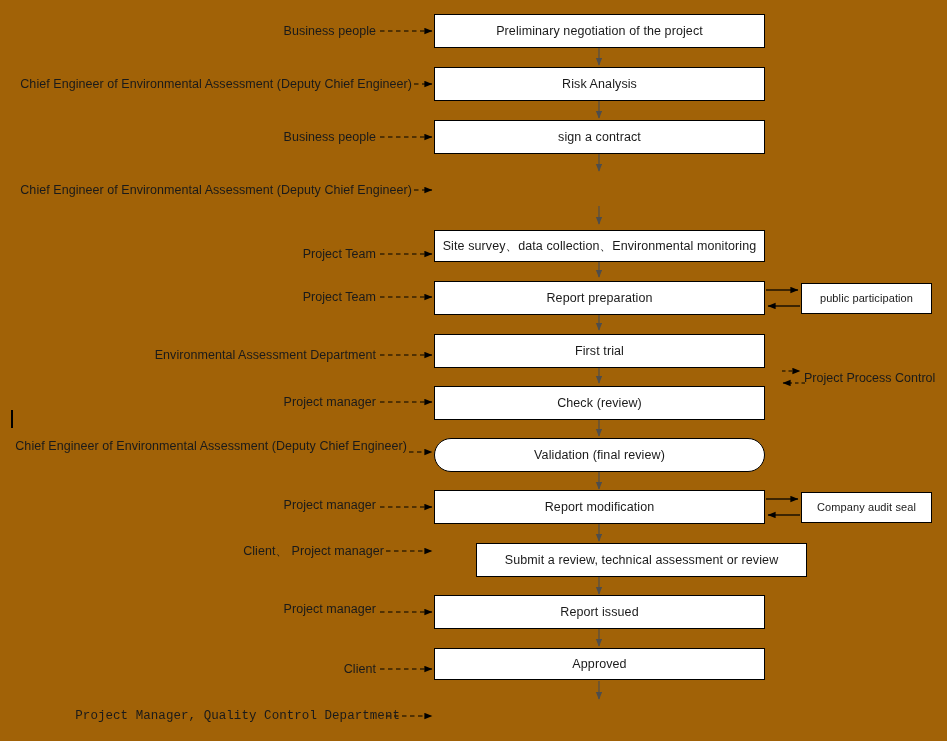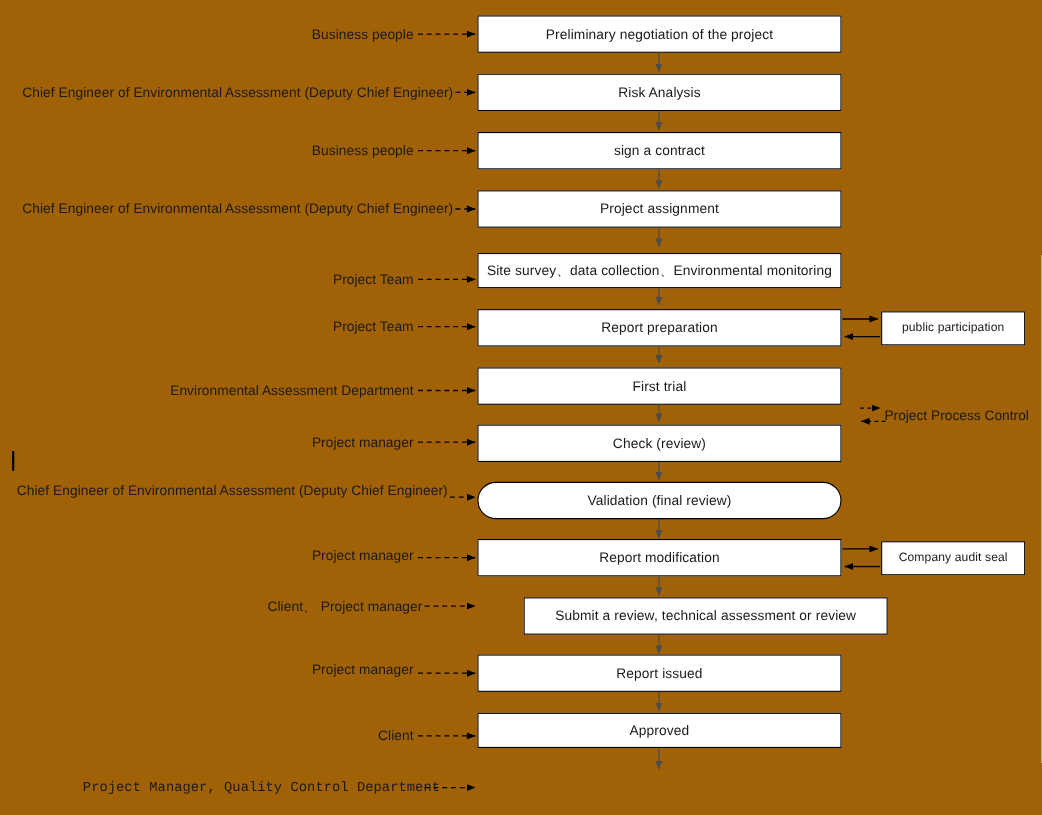--- a/index.html
+++ b/index.html
@@ -157,21 +157,20 @@
   <div class="role-label" style="left:0px; top:439px; width:407px;">Chief Engineer of Environmental Assessment (Deputy Chief Engineer)</div>
   <div class="role-label" style="left:0px; top:498px; width:376px;">Project manager</div>
   <div class="role-label" style="left:0px; top:544px; width:384px;">Client、 Project manager</div>
   <div class="role-label" style="left:0px; top:602px; width:376px;">Project manager</div>
   <div class="role-label" style="left:0px; top:662px; width:376px;">Client</div>
   <div class="role-label" style="left:16px; top:709px; width:384px;font-family:Liberation Mono, monospace;">Project Manager, Quality Control Department</div>
 
   <div class="node" style="left:434px; top:14px;  width:331px; height:34px;">Preliminary negotiation of the project</div>
   <div class="node" style="left:434px; top:67px;  width:331px; height:34px;">Risk Analysis</div>
   <div class="node" style="left:434px; top:120px; width:331px; height:34px;">sign a contract</div>
-  <div class="node" style="left:434px; top:173px; width:331px; height:34px;">Project assignment</div>
   <div class="node" style="left:434px; top:230px; width:331px; height:32px;">Site survey、data collection、Environmental monitoring</div>
   <div class="node" style="left:434px; top:281px; width:331px; height:34px;">Report preparation</div>
   <div class="node" style="left:434px; top:334px; width:331px; height:34px;">First trial</div>
   <div class="node" style="left:434px; top:386px; width:331px; height:34px;">Check (review)</div>
   <div class="node" style="left:434px; top:438px; width:331px; height:34px;border-radius:17px;">Validation (final review)</div>
   <div class="node" style="left:434px; top:490px; width:331px; height:34px;">Report modification</div>
   <div class="node" style="left:434px; top:543px; width:331px; height:34px;margin-left:42px;">Submit a review, technical assessment or review</div>
   <div class="node" style="left:434px; top:595px; width:331px; height:34px;">Report issued</div>
   <div class="node" style="left:434px; top:648px; width:331px; height:32px;">Approved</div>
 

